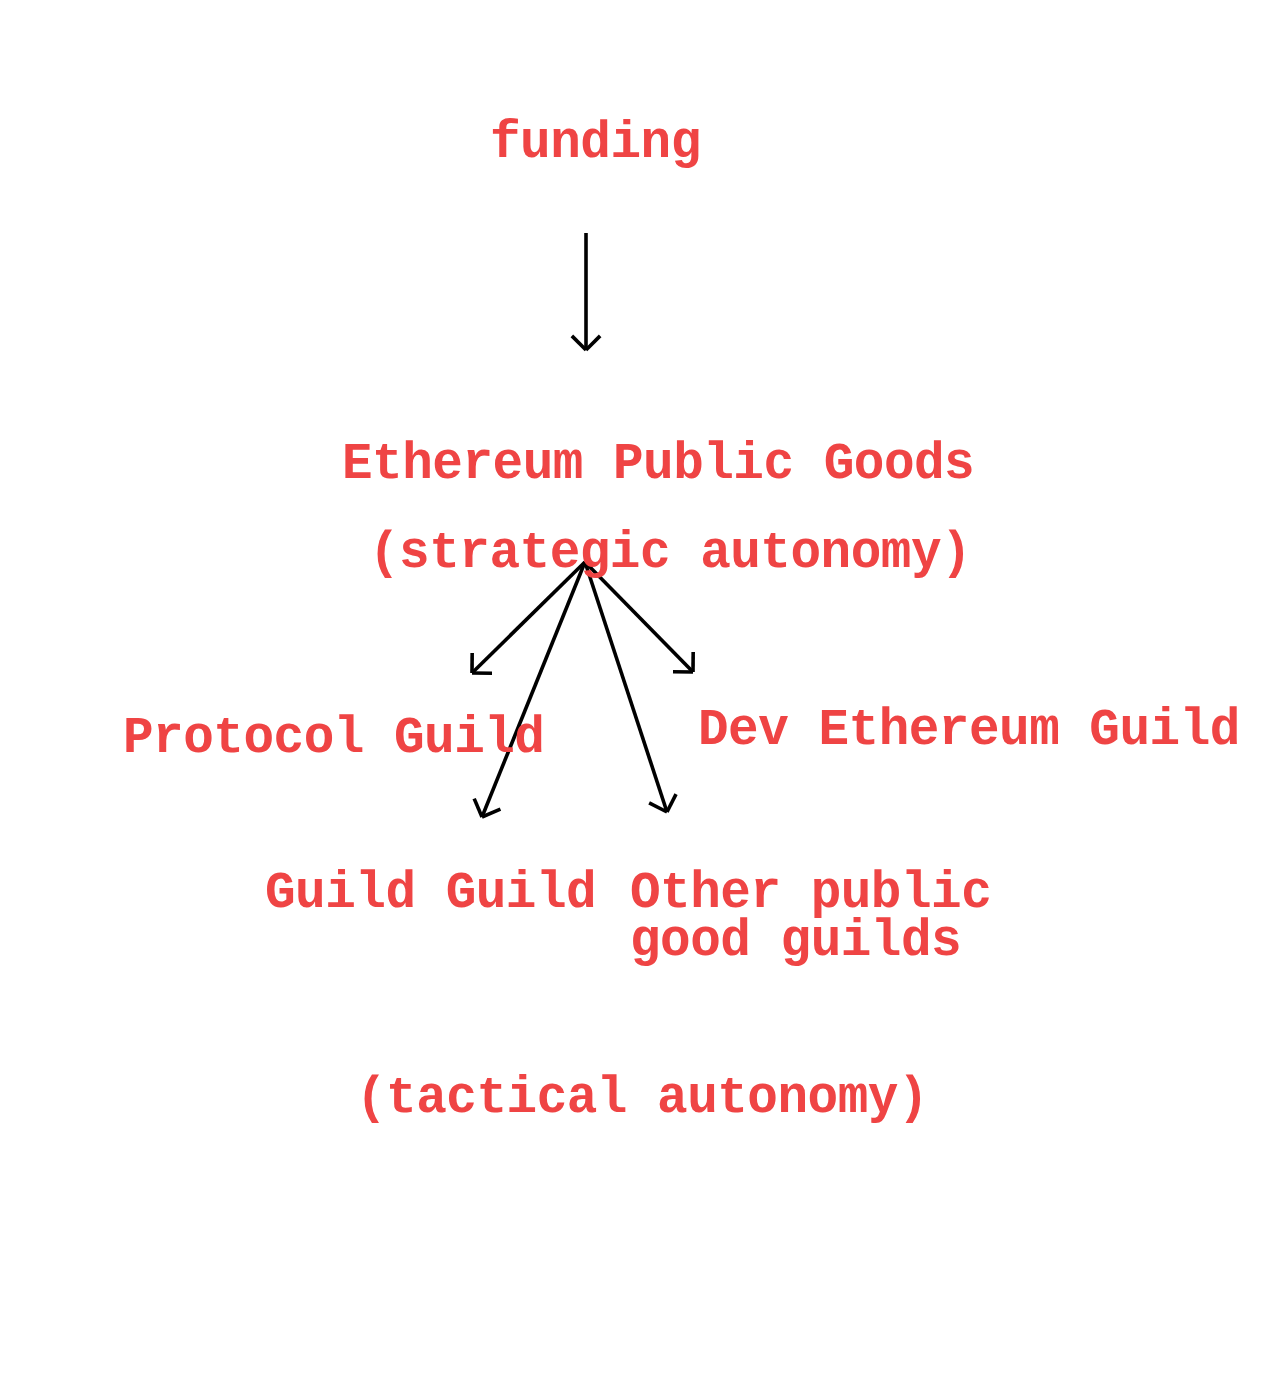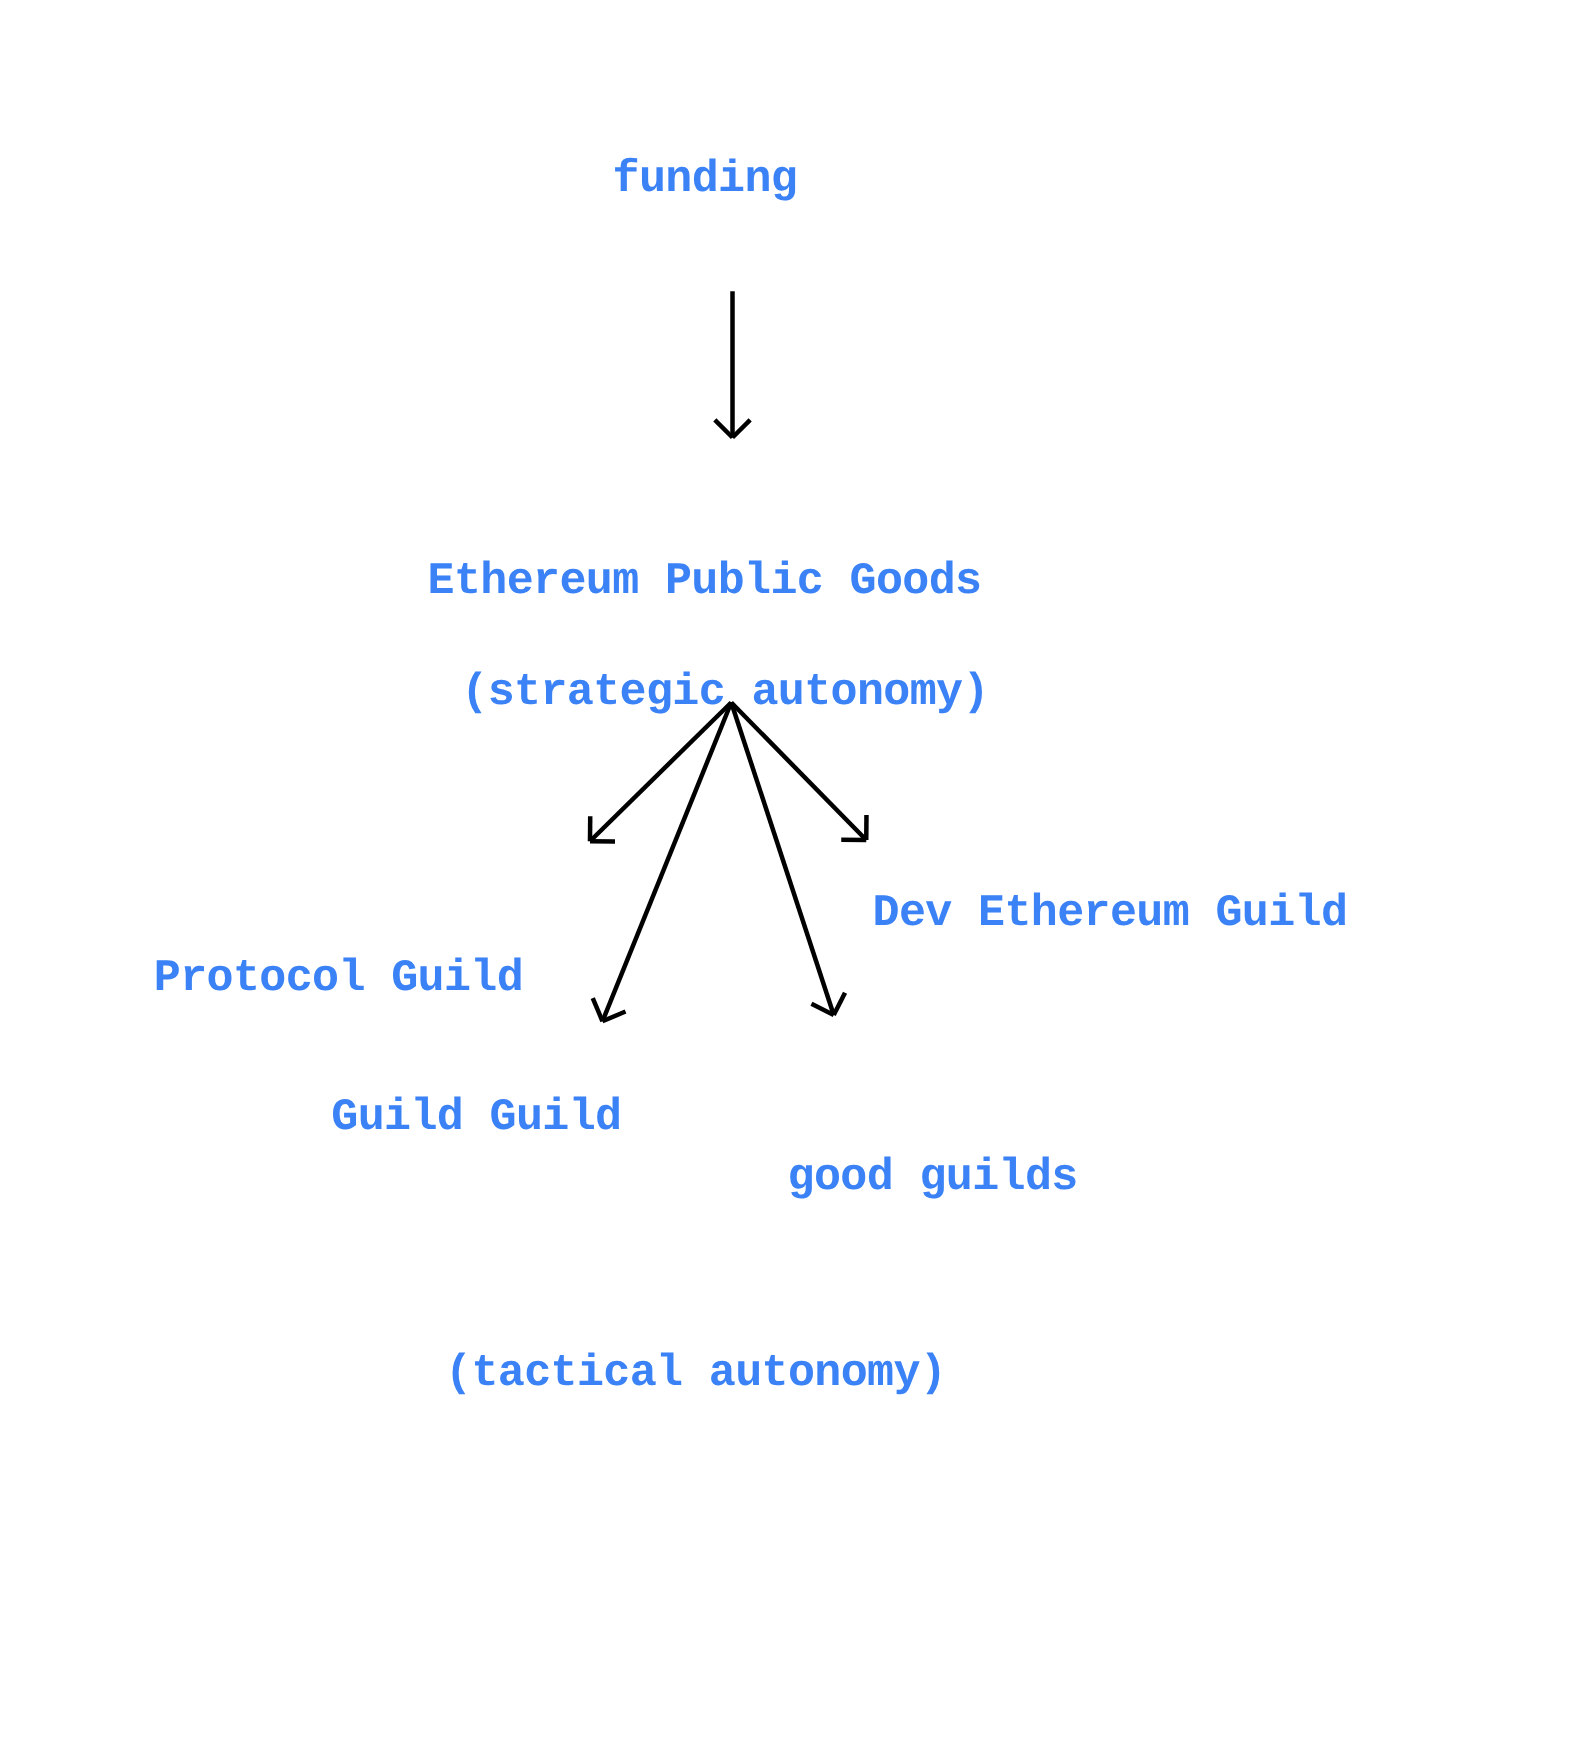--- a/index.html
+++ b/index.html
@@ -17,25 +17,25 @@
   }
   #arrow-layer {
     position: absolute;
     left: 0;
     top: 0;
     width: 1266px;
     height: 1396px;
   }
   .lbl {
     position: absolute;
-    font-size: 36px;
+    font-size: 51px;
     line-height: 48px;
     font-weight: 600;
     letter-spacing: -0.5px;
-    color: #3b82f6;
+    color: #ef4444;
     white-space: pre;
   }
 </style>
 </head>
 <body>
 
 <div id="canvas">
 
   <svg id="arrow-layer" viewBox="0 0 1266 1396" xmlns="http://www.w3.org/2000/svg">
       <g>
@@ -64,24 +64,25 @@
         <line x1="667" y1="812" x2="676.0301701638723" y2="794.1546637237761" stroke="#000000" stroke-width="3.6" stroke-linecap="butt"></line>
       </g>
     </svg>
 
   <div class="lbl" style="left: 490px; top: 120px;">funding</div>
 
   <div class="lbl" style="left: 342px; top: 441px;">Ethereum Public Goods</div>
 
   <div class="lbl" style="left: 369px; top: 498px; margin-top: 32px;">(strategic autonomy)</div>
 
-  <div class="lbl" style="left: 123px; top: 715px; margin-top: 44px;">Protocol Guild</div>
+  <div class="lbl" style="left: 123px; top: 715px;">Protocol Guild</div>
 
   <div class="lbl" style="left: 698px; top: 707px;">Dev Ethereum Guild</div>
 
   <div class="lbl" style="left: 265px; top: 870px;">Guild Guild</div>
 
+  <div class="lbl" style="left: 630px; top: 870px;">Other public</div>
 
   <div class="lbl" style="left: 356px; top: 1075px;">(tactical autonomy)</div>
 
   <div class="lbl" style="left: 630px; top: 918px;">good guilds</div>
 
 </div>
 
 </body></html>

